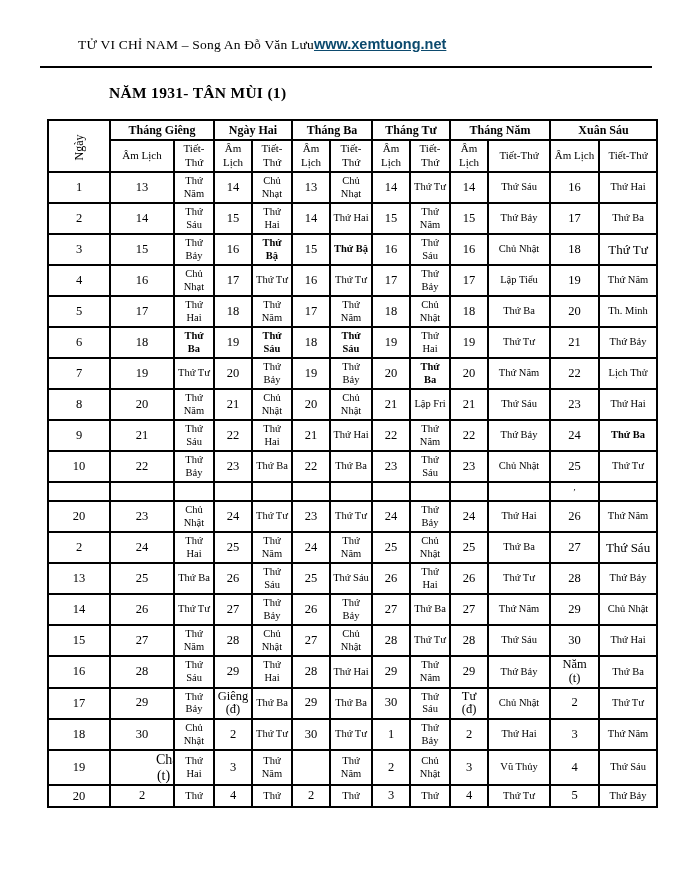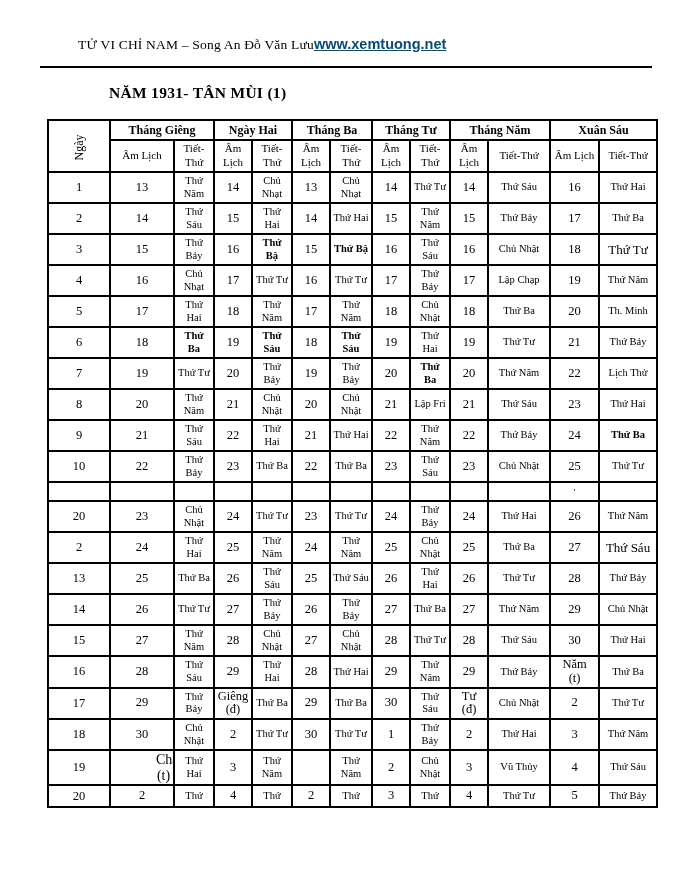--- a/index.html
+++ b/index.html
@@ -139,21 +139,21 @@
           <td class="day">4</td>
           <td class="al">16</td>
           <td class="tt">Chủ Nhạt</td>
           <td class="al">17</td>
           <td class="tt">Thứ Tư</td>
           <td class="al">16</td>
           <td class="tt">Thứ Tư</td>
           <td class="al">17</td>
           <td class="tt">Thứ Bảy</td>
           <td class="al">17</td>
-          <td class="tt">Lập Chạp</td>
+          <td class="tt">Lập Tiểu</td>
           <td class="al">19</td>
           <td class="tt">Thứ Năm</td>
         </tr>
         <tr>
           <td class="day">5</td>
           <td class="al">17</td>
           <td class="tt">Thứ Hai</td>
           <td class="al">18</td>
           <td class="tt">Thứ Năm</td>
           <td class="al">17</td>

